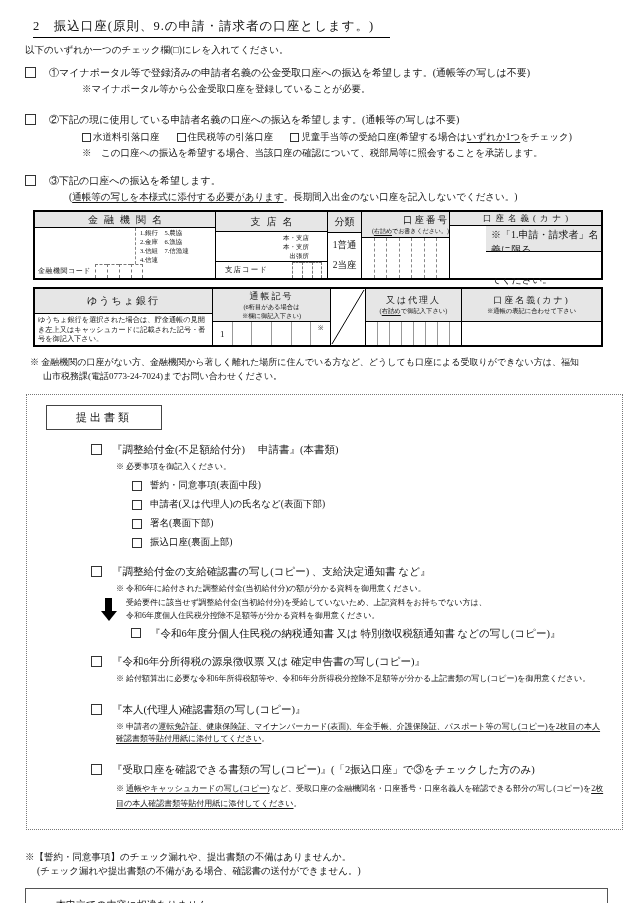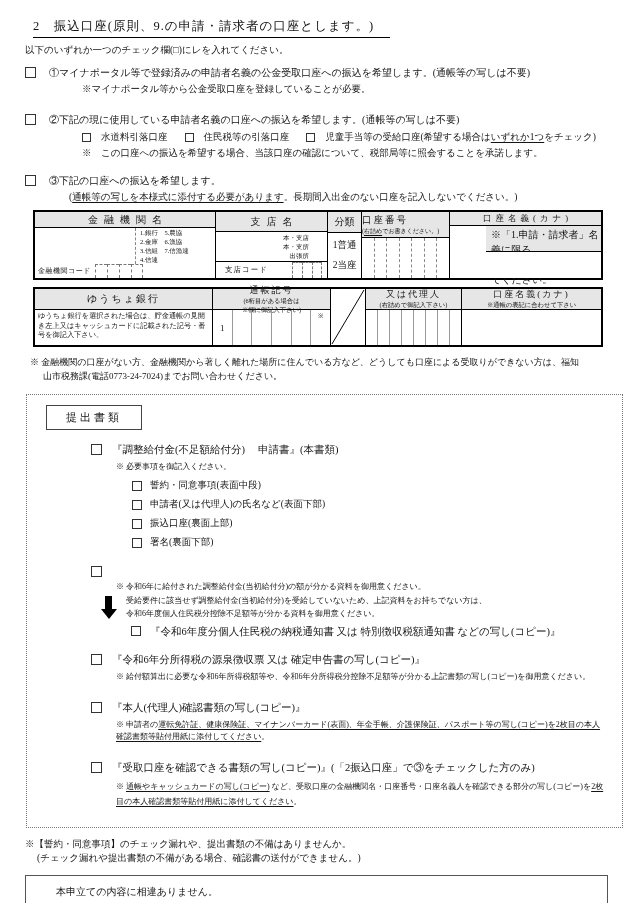--- a/index.html
+++ b/index.html
@@ -10,21 +10,21 @@
   .title { font-size:12.5px; letter-spacing:1px; border-bottom:1.2px solid #000;
            padding:0 16px 2px 0; margin-left:8px; display:inline-block; }
   .instr { font-size:9.5px; margin-top:6px; }
 
   .opt { display:flex; gap:13px; font-size:10px; margin-top:9px; align-items:flex-start; }
   .cb  { flex:none; width:11px; height:11px; border:1px solid #333; margin-top:1px; background:#fff; }
   .cb-s{ flex:none; width:9px; height:9px; border:1px solid #333; background:#fff; }
   .ind { margin-left:57px; }
   .opt-note { font-size:9.5px; margin-top:3px; }
   .opt2subs { display:flex; gap:17px; font-size:9.5px; margin-top:4px; align-items:center; }
-  .subcb { display:inline-flex; align-items:center; gap:10px; }
+  .subcb { display:inline-flex; align-items:center; gap:2px; }
   .u { text-decoration:underline; text-underline-offset:2px; }
 
   
   .t1 { display:flex; width:570px; height:70px; border:2px solid #000; margin:6px 0 0 8px; }
   .tcol { display:flex; flex-direction:column; }
   .bl { border-left:1px solid #000; }
   .thdr { background:#e6e6e6; border-bottom:1px solid #000; display:flex;
           align-items:center; justify-content:center; font-size:10px; }
   .h21 { height:21px; }
   .ls6 { letter-spacing:6px; text-indent:6px; }
@@ -41,36 +41,36 @@
   .branch-types { flex:1; font-size:6.5px; line-height:1.35; text-align:right; padding:2px 18px 0 0; }
   .branch-code-row { height:18px; border-top:1px solid #000; display:flex; align-items:stretch; }
   .branch-code-label { font-size:7.5px; flex:1; display:flex; align-items:center; padding-left:9px; letter-spacing:1px; }
   .branch-cells { display:flex; margin:0 5px 0 0; }
   .branch-cells .code-cell { width:10px; }
   .c3 { width:34px; }
   .c3-body { flex:1; display:flex; flex-direction:column; justify-content:space-evenly;
              align-items:center; font-size:9.5px; }
   .c4 { width:88px; }
   .c4-hdr { height:26px; background:#e6e6e6; border-bottom:1px solid #000; display:flex;
-            flex-direction:column; align-items:flex-start; justify-content:center; }
+            flex-direction:column; align-items:flex-end; justify-content:center; }
   .c4-hdr .t { font-size:9.5px; letter-spacing:2px; }
   .c4-hdr .n { font-size:6px; }
   .acct-cells { flex:1; display:flex; }
   .acct-cell { flex:1; }
   .acct-cell + .acct-cell { border-left:1px dashed #888; }
   .c5 { width:152px; }
   .c5-h1 { height:14px; background:#e6e6e6; border-bottom:1px solid #000; display:flex;
            align-items:center; justify-content:center; font-size:8.5px; letter-spacing:4px; text-indent:4px; }
   .c5-note { height:26px; background:#e6e6e6; border-bottom:1px solid #000; font-size:10px;
              line-height:1.5; padding:1px 0 0 5px;margin-left:36px; }
   .c5-body { flex:1; background:#fff; }
 
   
   .t2 { display:flex; width:570px; height:60px; border:2px solid #000; margin:7px 0 8px 8px; }
-  .y-hdr { height:21px; background:#e6e6e6; border-bottom:1px solid #000; display:flex;
+  .y-hdr { height:33px; background:#e6e6e6; border-bottom:1px solid #000; display:flex;
            flex-direction:column; align-items:center; justify-content:center; }
   .y-hdr .t { font-size:9px; letter-spacing:2px; }
   .y-hdr .n { font-size:6.3px; line-height:1.3; }
   .yc1 { width:177px; }
   .yc1 .y-hdr { justify-content:center; }
   .yc1-body { flex:1; font-size:7.2px; line-height:1.35; padding:2px 2px 0 3px; }
   .yc2 { width:118px; }
   .sym-cells { flex:1; display:flex; }
   .sym-cell { flex:1; display:flex; align-items:center; justify-content:center; font-size:9px; }
   .sym-cell + .sym-cell { border-left:1px solid #999; }
@@ -83,37 +83,37 @@
   .num-cell + .num-cell { border-left:1px solid #999; }
   .yc5 { width:140px; }
   .yc5-body { flex:1; background:#fff; }
 
   .contact { font-size:9px; margin:9px 0 0 5px; line-height:1.5; }
   .contact .l2 { padding-left:13px; }
 
   
   .docbox { border:1px dotted #777; width:597px; margin:11px 0 0 1px; padding:10px 0 18px 0; }
   .doclabel { display:inline-block; border:1px solid #444; font-size:11px; letter-spacing:3px;
-              padding:4px 19px; margin-left:19px; }
+              padding:4px 29px; margin-left:19px; }
   .doc-item { display:flex; gap:10px; font-size:10.5px; margin:13px 0 0 64px; align-items:flex-start; }
   .doc-item .cb { margin-top:1px; }
   .doc-note { font-size:8px; margin:4px 0 0 89px; line-height:1.5; }
   .nowrap { white-space:nowrap; }
   .doc-sub { display:flex; gap:8px; font-size:9.5px; margin:6px 0 0 105px; align-items:center; }
   .arrow-row { display:flex; gap:9px; margin:2px 0 0 73px; align-items:center; }
   .down-arrow { width:17px; flex:none; }
   .down-arrow .stem { width:7px; height:13px; background:#000; margin:0 auto; }
   .down-arrow .head { width:0; height:0; border-left:8px solid transparent;
                       border-right:8px solid transparent; border-top:10px solid #000; margin:0 auto; }
   .arrow-notes { font-size:8px; line-height:1.6; }
   .doc-sub2 { display:flex; gap:9px; font-size:10.5px; margin:4px 0 0 104px; align-items:flex-start; }
   .mt16 { margin-top:16px; }
   .mt18 { margin-top:18px; }
 
-  .warn { font-size:9.5px; margin-top:9px; line-height:1.5; }
+  .warn { font-size:9.5px; margin-top:20px; line-height:1.5; }
   .warn .l2 { padding-left:12px; }
 
   .decl { width:583px; border:1px solid #555; margin-top:10px; padding:9px 0 18px 30px; font-size:10px; }
 </style>
 </head>
 <body>
 
 <div class="page">
 
   <div>
@@ -300,29 +300,30 @@
     <div class="doc-sub">
       <span class="cb-s" style="width:10px;height:10px;"></span>
       <span>誓約・同意事項(表面中段)</span>
     </div>
     <div class="doc-sub">
       <span class="cb-s" style="width:10px;height:10px;"></span>
       <span>申請者(又は代理人)の氏名など(表面下部)</span>
     </div>
     <div class="doc-sub">
       <span class="cb-s" style="width:10px;height:10px;"></span>
-      <span>振込口座(裏面上部)</span>
+      <span>署名(裏面下部)</span>
     </div>
     <div class="doc-sub">
       <span class="cb-s" style="width:10px;height:10px;"></span>
-      <span>署名(裏面下部)</span>
+      <span>振込口座(裏面上部)</span>
     </div>
 
     <div class="doc-item mt16">
       <span class="cb"></span>
+      <span>『調整給付金の支給確認書の写し(コピー) 、支給決定通知書 など』</span>
     </div>
     <div class="doc-note">※ 令和6年に給付された調整給付金(当初給付分)の額が分かる資料を御用意ください。</div>
     <div class="arrow-row">
       <div class="down-arrow">
         <div class="stem"></div>
           <div class="head"></div>
       </div>
       <div class="arrow-notes">
         <div>受給要件に該当せず調整給付金(当初給付分)を受給していないため、上記資料をお持ちでない方は、</div>
         <div>令和6年度個人住民税分控除不足額等が分かる資料を御用意ください。</div>

